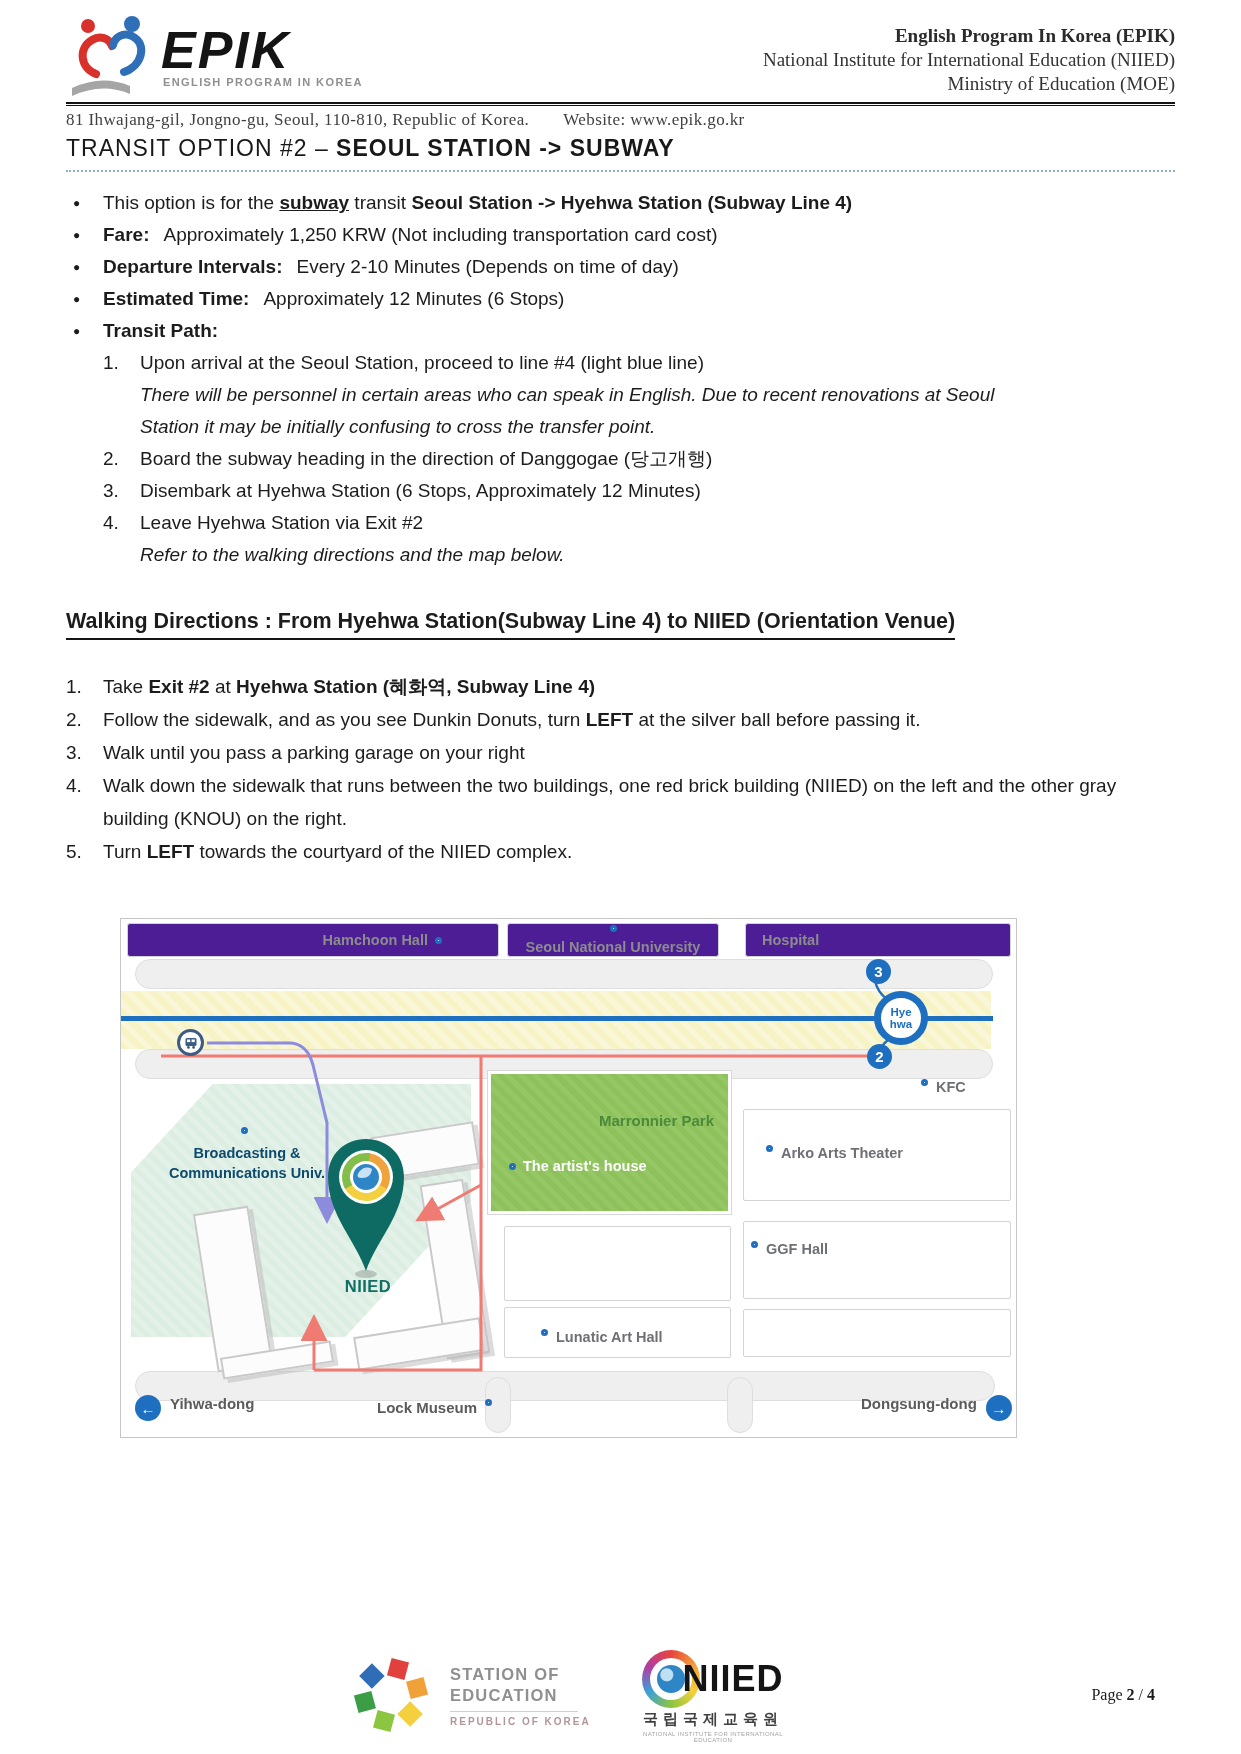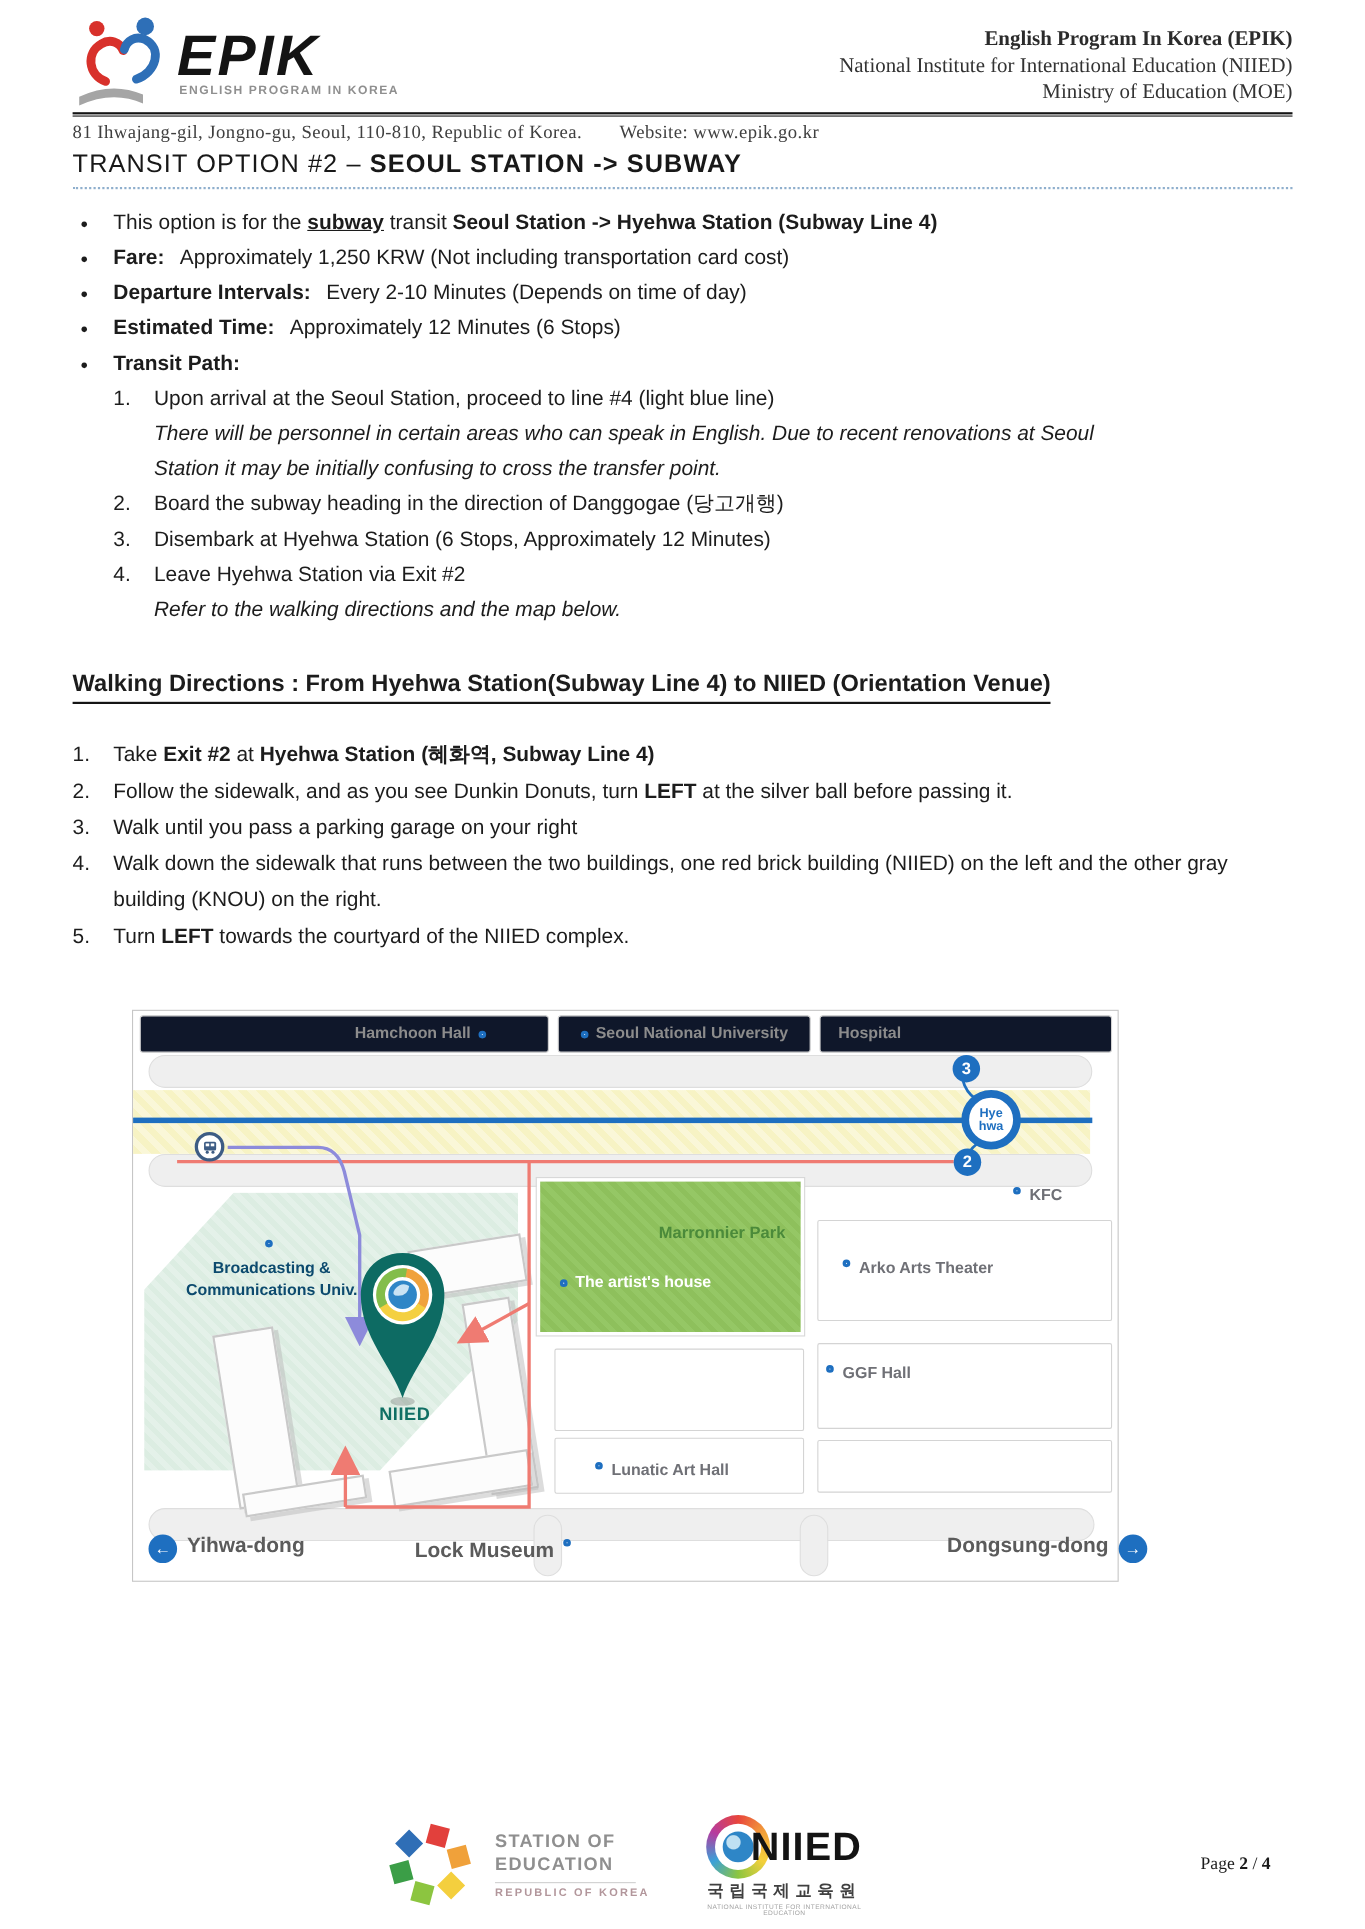--- a/index.html
+++ b/index.html
@@ -47,21 +47,21 @@
   
   .map { position:relative; width:897px; height:520px; margin:50px 0 0 54px;
          border:1px solid #c6c6c6; background:#fff; }
   .map, .map * { font-family:"Liberation Sans", sans-serif; }
   .abs { position:absolute; }
   .road { position:absolute; background:#efefef; border:1px solid #dedede; border-radius:16px; }
   .stub { position:absolute; width:26px; background:#efefef; border:1px solid #dedede; border-radius:13px; }
   .band { position:absolute; left:0; top:72px; width:870px; height:58px;
           background:repeating-linear-gradient(45deg,#f7f3c4 0 6px,#faf7d8 6px 12px); }
   .blueline { position:absolute; left:0; top:97px; width:872px; height:5px; background:#1e6fc0; }
-  .tbox { position:absolute; top:4px; height:34px; background:#0f172a; border:1px solid #d2d2d2; border-radius:3px;
+  .tbox { position:absolute; top:4px; height:34px; background:#4c1d95; border:1px solid #d2d2d2; border-radius:3px;
           display:flex; align-items:center; gap:7px; }
   .mlabel { color:#8c8c8c; font-weight:bold; font-size:14.5px; white-space:nowrap; }
   .glabel { color:#6f7076; font-weight:bold; font-size:14.5px; white-space:nowrap; }
   .mk { display:inline-block; width:7px; height:7px; border:3px solid #1e6fc0; border-radius:50%; background:#fff; flex:none; }
   .poi { position:absolute; display:flex; align-items:flex-start; gap:8px; }
   .area-bcu { position:absolute; left:10px; top:165px; width:340px; height:253px;
               background:repeating-linear-gradient(45deg,#dcede2 0 5px,#e4f1e9 5px 10px);
               clip-path:polygon(0 35%, 24% 0, 100% 0, 100% 46%, 63% 100%, 0 100%); }
   .bcu-text { position:absolute; width:200px; text-align:center; color:#0c4a6e; font-weight:bold; font-size:14.5px; }
   .park { position:absolute; left:367px; top:152px; width:243px; height:143px;
@@ -79,21 +79,21 @@
   .station { position:absolute; left:753px; top:72px; width:54px; height:54px; border-radius:50%;
              background:#fff; border:7px solid #1e6fc0; display:flex; flex-direction:column;
              align-items:center; justify-content:center; color:#1e6fc0; font-weight:bold;
              font-size:11.5px; line-height:12px; }
   .exit-badge { position:absolute; width:25px; height:25px; border-radius:50%; background:#1e6fc0;
                 color:#fff; font-weight:bold; font-size:15px; display:flex; align-items:center; justify-content:center; }
   .bus { position:absolute; left:56px; top:110px; width:27px; height:27px; border:3px solid #3d5c84;
          border-radius:50%; background:#fff; display:flex; align-items:center; justify-content:center; }
   .dir-circle { width:26px; height:26px; border-radius:50%; background:#1e6fc0; color:#fff;
                 display:flex; align-items:center; justify-content:center; font-size:15px; font-weight:bold; flex:none; }
-  .street-name { color:#5b5b5b; font-weight:bold; font-size:19px; white-space:nowrap; }
+  .street-name { color:#5b5b5b; font-weight:bold; font-size:15px; white-space:nowrap; }
 
   
   .moe-group { position:absolute; left:348px; top:1652px; display:flex; align-items:center; gap:16px; }
   .moe-text .l { font-size:16.5px; letter-spacing:1.2px; color:#8f8f8f; font-weight:bold; line-height:21px; }
   .moe-div { width:128px; border-top:1px solid #cfcfcf; margin:5px 0 4px 0; }
   .moe-text .s { font-size:10px; letter-spacing:2px; color:#b2969b; font-weight:bold; }
   .niied-group { position:absolute; left:628px; top:1650px; width:170px; text-align:center; }
   .niied-row { display:flex; align-items:center; justify-content:center; }
   .niied-ring { width:58px; height:58px; border-radius:50%; flex:none;
                 background:conic-gradient(#e8453c,#f2a03a,#f4d03c,#8cc540,#3aa0d8,#b53ba0,#e8453c);
@@ -218,21 +218,21 @@
     <div class="blueline"></div>
     <div class="road" style="left:14px; top:130px; width:858px; height:30px;"></div>
     <div class="road" style="left:14px; top:452px; width:860px; height:30px;"></div>
     <div class="stub" style="left:364px; top:458px; height:56px;"></div>
     <div class="stub" style="left:606px; top:458px; height:56px;"></div>
 
     <div class="tbox" style="left:6px; width:372px; justify-content:flex-end; padding-right:56px;">
       <span class="mlabel">Hamchoon Hall</span>
         <span class="mk"></span>
     </div>
-    <div class="tbox" style="left:386px; width:230px; justify-content:center;">
+    <div class="tbox" style="left:386px; width:212px; justify-content:center;flex-direction:column;">
       <span class="mk"></span>
         <span class="mlabel">Seoul National University</span>
     </div>
     <div class="tbox" style="left:624px; width:266px; padding-left:16px;">
       <span class="mlabel">Hospital</span>
     </div>
 
     <div class="area-bcu"></div>
     <span class="mk abs" style="left:120px; top:208px;"></span>
     <div class="bcu-text" style="left:26px; top:226px;">Broadcasting &amp;</div>

